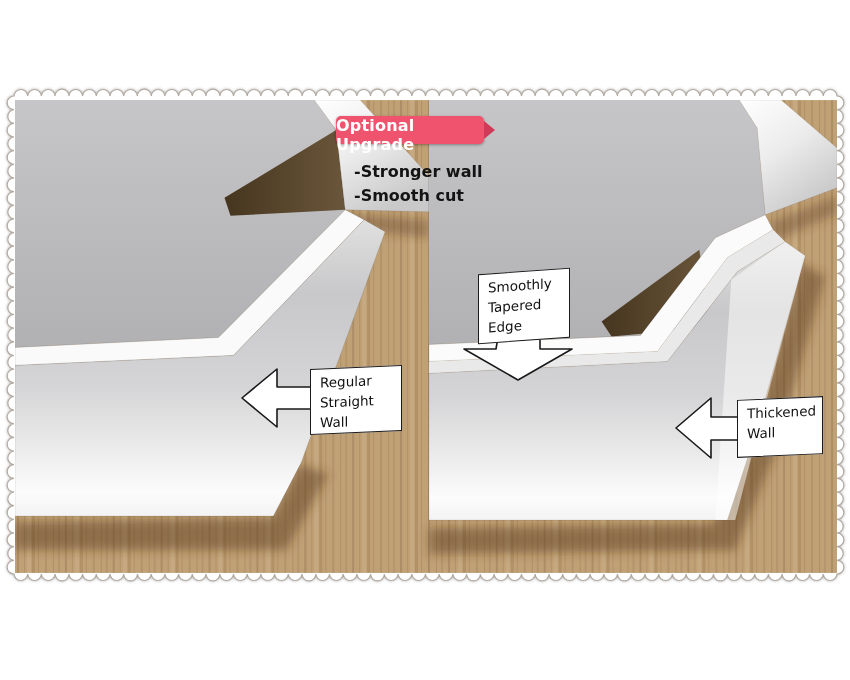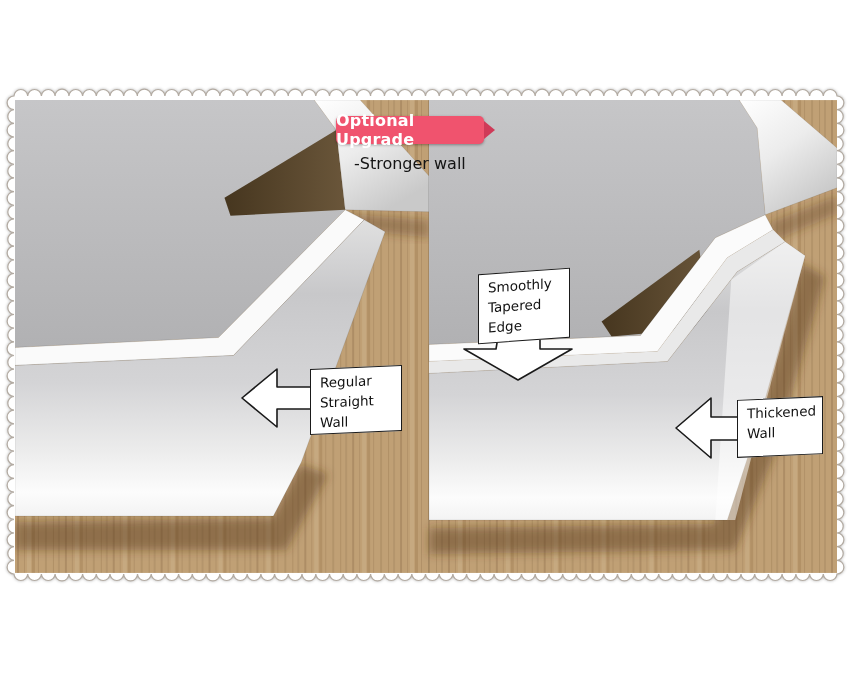--- a/index.html
+++ b/index.html
@@ -3,27 +3,27 @@
 <meta charset="utf-8">
 <style>
   html,body{margin:0;padding:0;background:#ffffff;}
   .page{position:relative;width:850px;height:680px;background:#ffffff;overflow:hidden;
         font-family:"DejaVu Sans",sans-serif;}
   .lace{position:absolute;left:0;top:0;width:850px;height:680px;
         filter:drop-shadow(0 0 1.5px rgba(0,0,0,0.30));}
   .scene{position:absolute;left:15px;top:100px;width:822px;height:473px;}
   .banner{position:absolute;left:336px;top:116px;width:148px;height:28px;
           background:#f0536e;border-radius:5px;color:#ffffff;font-size:16px;font-weight:700;
-          display:flex;align-items:center;justify-content:center;letter-spacing:.2px;
+          display:flex;justify-content:center;letter-spacing:.2px;
           box-shadow:0 1px 3px rgba(0,0,0,.35);}
   .banner::after{content:"";position:absolute;right:-11px;top:5px;width:0;height:0;
           border-top:9px solid transparent;border-bottom:9px solid transparent;
           border-left:11px solid #cf3a58;}
-  .features{position:absolute;left:354px;top:152px;color:#141414;font-size:16px;
-          font-weight:400;line-height:24px;white-space:nowrap;}
+  .features{position:absolute;left:354px;top:160px;color:#141414;font-size:16px;
+          font-weight:700;line-height:24px;white-space:nowrap;}
   .callout{position:absolute;background:#ffffff;border:1.5px solid #1a1a1a;color:#111111;
           font-size:13.5px;line-height:20px;padding:3px 5px 3px 9px;box-sizing:border-box;}
   #callout-regular{left:310px;top:367px;width:92px;height:66px;transform:skewY(-2.5deg);}
   #callout-tapered{left:478px;top:271px;width:92px;height:70px;transform:skewY(-4deg);}
   #callout-thickened{left:737px;top:398px;width:86px;height:58px;transform:skewY(-2.5deg);}
   .arrow{position:absolute;overflow:visible;}
   .arrow polygon{fill:#ffffff;stroke:#1a1a1a;stroke-width:1.6;stroke-linejoin:round;}
   #arrow-regular{left:240px;top:367px;width:74px;height:62px;}
   #arrow-tapered{left:462px;top:336px;width:112px;height:46px;}
   #arrow-thickened{left:674px;top:395px;width:72px;height:66px;}
@@ -102,20 +102,21 @@
       <polygon points="718,180 772,142 792,156 748,320 722,421 702,421" fill="rgba(255,255,255,0.5)"></polygon>
     </g>
   </svg>
 
   <div class="banner">
     <span>Optional Upgrade</span>
   </div>
 
   <div class="features">
     <div>-Stronger wall</div>
+    <div>-Smooth cut</div>
   </div>
 
   <svg id="arrow-regular" class="arrow" viewBox="0 0 74 62">
     <polygon points="2,31 37,2 37,20 72,20 72,42 37,42 37,60"></polygon>
   </svg>
   <div id="callout-regular" class="callout">
     <div>Regular</div>
     <div>Straight</div>
     <div>Wall</div>
   </div>

